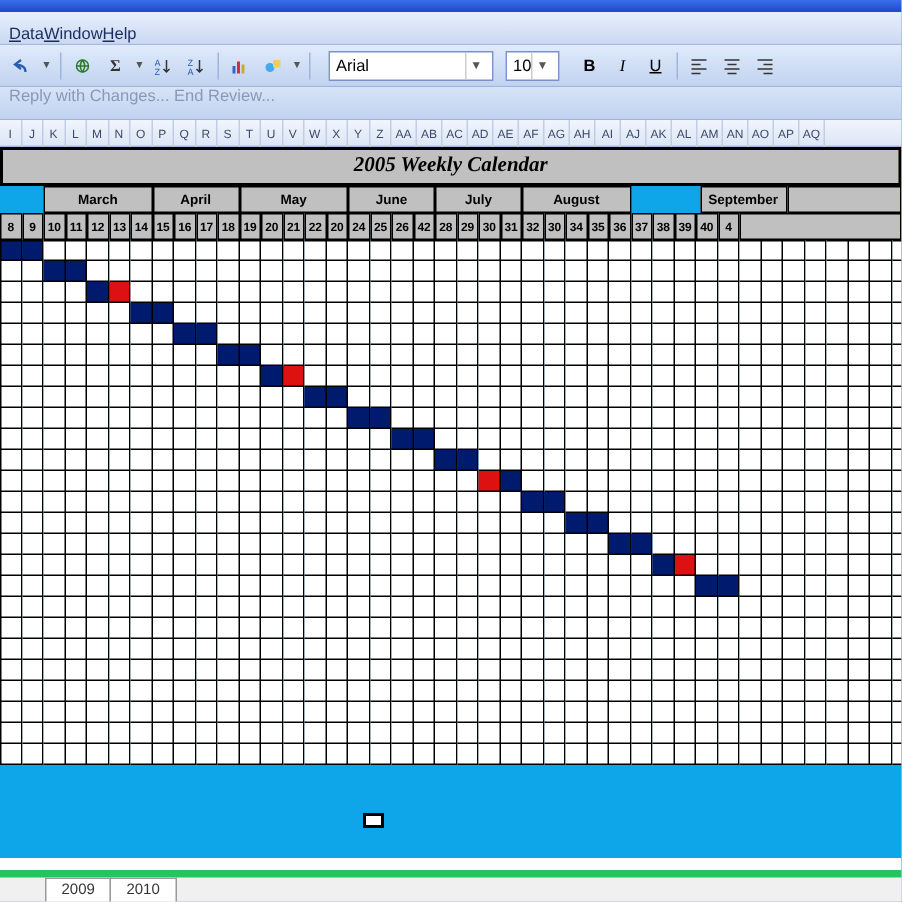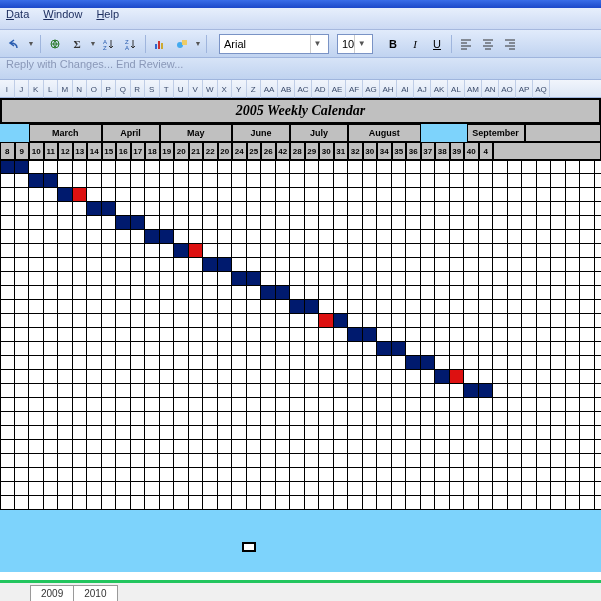--- a/index.html
+++ b/index.html
@@ -1,46 +1,46 @@
 <!DOCTYPE html>
 <html><head>
 <meta charset="utf-8">
 <style>
 *{box-sizing:border-box;margin:0;padding:0}
 body{font-family:Tahoma,Arial,sans-serif;font-size:11px;background:#fff;width:601px;height:601px;overflow:hidden}
 .titlebar{height:8px;background:linear-gradient(#3a6ee8,#1d49c9)}
-.menubar{height:22px;background:linear-gradient(#e7effc,#cbd9f3);display:flex;align-items:flex-start;padding:0 6px;gap:14px;border-bottom:1px solid #a6b8de}
+.menubar{height:22px;background:linear-gradient(#e7effc,#cbd9f3);display:flex;align-items:flex-end;padding:0 6px;border-bottom:1px solid #a6b8de}
 .menubar span{color:#1a2b5c}
 .menubar span u{text-decoration:underline}
 .toolbar{height:28px;background:linear-gradient(#e1ebfb,#c0d3f0);display:flex;align-items:center;padding:0 4px;border-bottom:1px solid #9fb5dd;gap:2px}
 .tbtn{width:20px;height:20px;display:flex;align-items:center;justify-content:center;border:1px solid transparent;border-radius:2px;cursor:pointer}
 .tsep{width:1px;height:18px;background:#9fb5dd;margin:0 2px}
 .fontbox{height:20px;background:#fff;border:1px solid #7a93c5;display:flex;align-items:center;padding:0 4px;font-size:11px}
 .fontname{width:110px}
 .fontsize{width:36px}
 .dd{width:14px;height:18px;border-left:1px solid #ccc;display:flex;align-items:center;justify-content:center;margin-left:auto;font-size:8px;color:#555}
 .toolbar2{height:22px;background:linear-gradient(#d7e4f7,#c0d3f0);display:flex;align-items:flex-start;padding:0 6px;border-bottom:1px solid #9fb5dd;color:#8a98b8;font-size:11px}
 .colhdr{height:18px;background:linear-gradient(#f1f5fc,#dce6f5);display:flex;border-bottom:1px solid #9fb5dd}
 .colcell{flex:0 0 14.5px;height:18px;border-right:1px solid #bfcde6;font-size:8px;color:#3a4a6a;display:flex;align-items:center;justify-content:center;overflow:hidden}
 .colcell.wide{flex:0 0 17px}
-.grid-wrap{position:relative;height:474px;background:#7dd3fc;overflow:hidden}
+.grid-wrap{position:relative;height:474px;background:#0ea5e9;overflow:hidden}
 .title-row{height:26px;background:#c0c0c0;border:2px solid #000;display:flex;align-items:center;justify-content:center;font-family:Georgia,'Times New Roman',serif;font-weight:bold;font-style:italic;font-size:14px}
 .month-row{height:18px;display:flex}
 .mcell{border:1px solid #000;background:#c0c0c0;font-size:9px;font-weight:bold;display:flex;align-items:center;justify-content:center;overflow:hidden}
 .week-row{height:18px;display:flex}
 .wcell{flex:0 0 14.5px;height:18px;border:1px solid #000;background:#c0c0c0;font-size:8px;font-weight:bold;display:flex;align-items:center;justify-content:center}
 .datagrid{position:relative}
 .drow{height:14px;display:flex}
 .dcell{flex:0 0 14.5px;height:14px;border-right:1px solid #000;border-bottom:1px solid #000;background:#fff}
 .dcell.navy{background:#001a6e}
 .dcell.red{background:#d11}
 .drow:first-child .dcell{border-top:1px solid #000}
 .dcell:first-child{border-left:1px solid #000}
 .marker{position:absolute;left:242px;top:444px;width:14px;height:10px;border:2px solid #000;background:#fff}
-.tabbar{height:21px;background:#f0f0f0;display:flex;align-items:flex-end;padding-left:30px;border-top:3px solid #22c55e;position:absolute;bottom:0;width:100%}
+.tabbar{height:21px;background:#f0f0f0;display:flex;align-items:flex-end;padding-left:30px;border-top:5px solid #22c55e;position:absolute;bottom:0;width:100%}
 .tab{padding:2px 10px;font-size:10px;color:#333;border:1px solid #9a9a9a;border-bottom:none;background:#fff;margin-right:-1px;border-radius:0 0 0 0;position:relative}
 </style>
 </head>
 <body>
 
 <div class="titlebar"></div>
 
 <div class="menubar">
   <span><u>D</u>ata</span>
   <span><u>W</u>indow</span>

